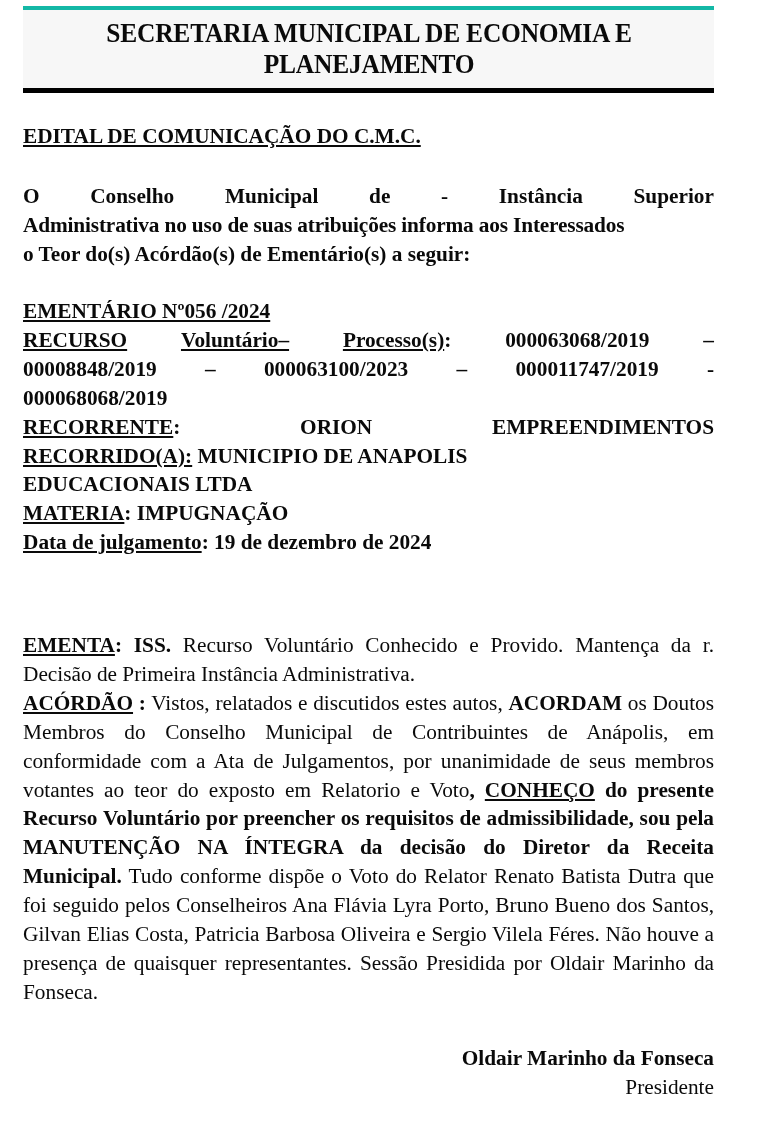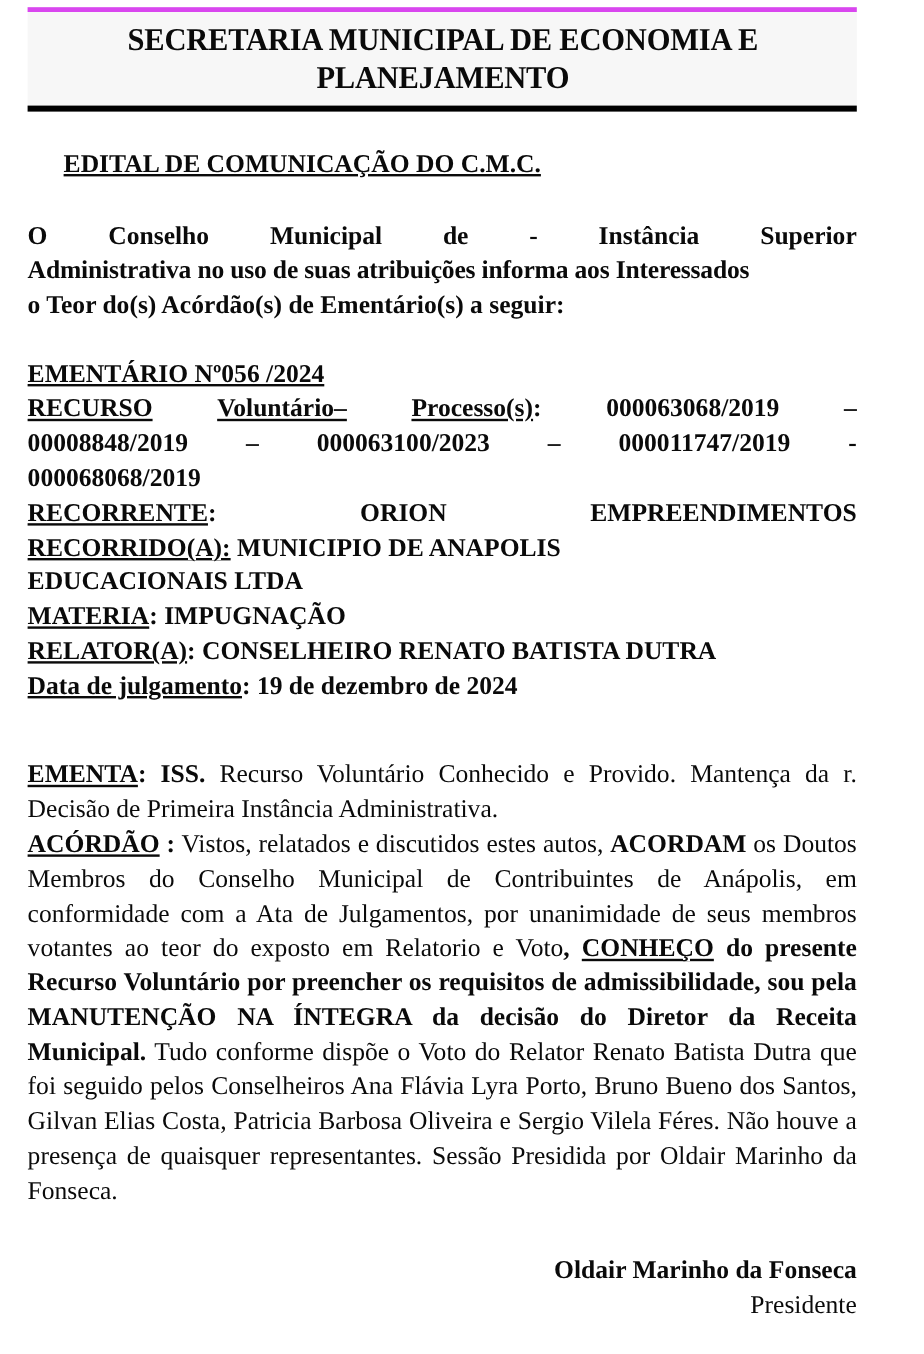--- a/index.html
+++ b/index.html
@@ -21,21 +21,21 @@
       top: 0;
       width: 691px;
     }
     .header-box {
       position: absolute;
       left: 0;
       top: 6px;
       width: 691px;
       height: 78px;
       background: #f7f7f7;
-      border-top: 4px solid #d946ef;
+      border-top: 4px solid #14b8a6;
       border-bottom: 5px solid #000;
       display: flex;
       align-items: center;
       justify-content: center;
       text-align: center;
     }
     .header-title {
       font-size: 26.5px;
       font-weight: bold;
       line-height: 31px;
@@ -76,21 +76,21 @@
   </style>
 </head>
 <body>
 
 <div class="page">
 
   <div class="header-box">
     <div class="header-title">SECRETARIA MUNICIPAL DE ECONOMIA E PLANEJAMENTO</div>
   </div>
 
-  <div class="para bold" style="top:122px;margin-left:30px;">
+  <div class="para bold" style="top:122px;">
     <span class="u">EDITAL DE COMUNICAÇÃO DO C.M.C.</span>
   </div>
 
   <div class="para bold" style="top:182px;">
     <div class="spread">
       <span>O</span>
       <span>Conselho</span>
       <span>Municipal</span>
       <span>de</span>
       <span>-</span>
@@ -129,21 +129,20 @@
       <span><span class="u">RECORRENTE</span><span>:</span></span>
       <span>ORION</span>
       <span>EMPREENDIMENTOS</span>
     </div>
     <span class="line"><span class="u">RECORRIDO(A):</span><span style="white-space:pre;"> MUNICIPIO DE ANAPOLIS</span></span>
 
     <span class="line">EDUCACIONAIS LTDA</span>
 
     <span class="line"><span class="u">MATERIA</span><span>: IMPUGNAÇÃO</span></span>
 
-    <span class="line"><span class="u">RELATOR(A)</span><span>: CONSELHEIRO RENATO BATISTA DUTRA</span></span>
 
     <span class="line"><span class="u">Data de julgamento</span><span>: 19 de dezembro de 2024</span></span>
   </div>
 
   <div class="para justify" style="top:615px;">
     <div style="text-align:justify; text-align-last:left;margin-top:16px;">
       <span class="bold u">EMENTA</span><span class="bold">:</span><span class="bold" style="white-space:pre;"> ISS.</span><span> Recurso Voluntário Conhecido e Provido. Mantença da r. Decisão de Primeira Instância Administrativa.</span>
     </div>
     <div style="text-align:justify; text-align-last:left;">
       <span class="bold u">ACÓRDÃO</span><span class="bold" style="white-space:pre;"> :</span><span> Vistos, relatados e discutidos estes autos, </span><span class="bold">ACORDAM</span><span> os Doutos Membros do Conselho Municipal de Contribuintes de Anápolis, em conformidade com a Ata de Julgamentos, por unanimidade de seus membros votantes ao teor do exposto em Relatorio e Voto</span><span class="bold">, </span><span class="bold u">CONHEÇO</span><span class="bold"> do presente Recurso Voluntário por preencher os requisitos de admissibilidade, sou pela MANUTENÇÃO NA ÍNTEGRA da decisão do Diretor da Receita Municipal.</span><span> Tudo conforme dispõe o Voto do Relator Renato Batista Dutra que foi seguido pelos Conselheiros Ana Flávia Lyra Porto, Bruno Bueno dos Santos, Gilvan Elias Costa, Patricia Barbosa Oliveira e Sergio Vilela Féres. Não houve a presença de quaisquer representantes. Sessão Presidida por Oldair Marinho da Fonseca.</span>

